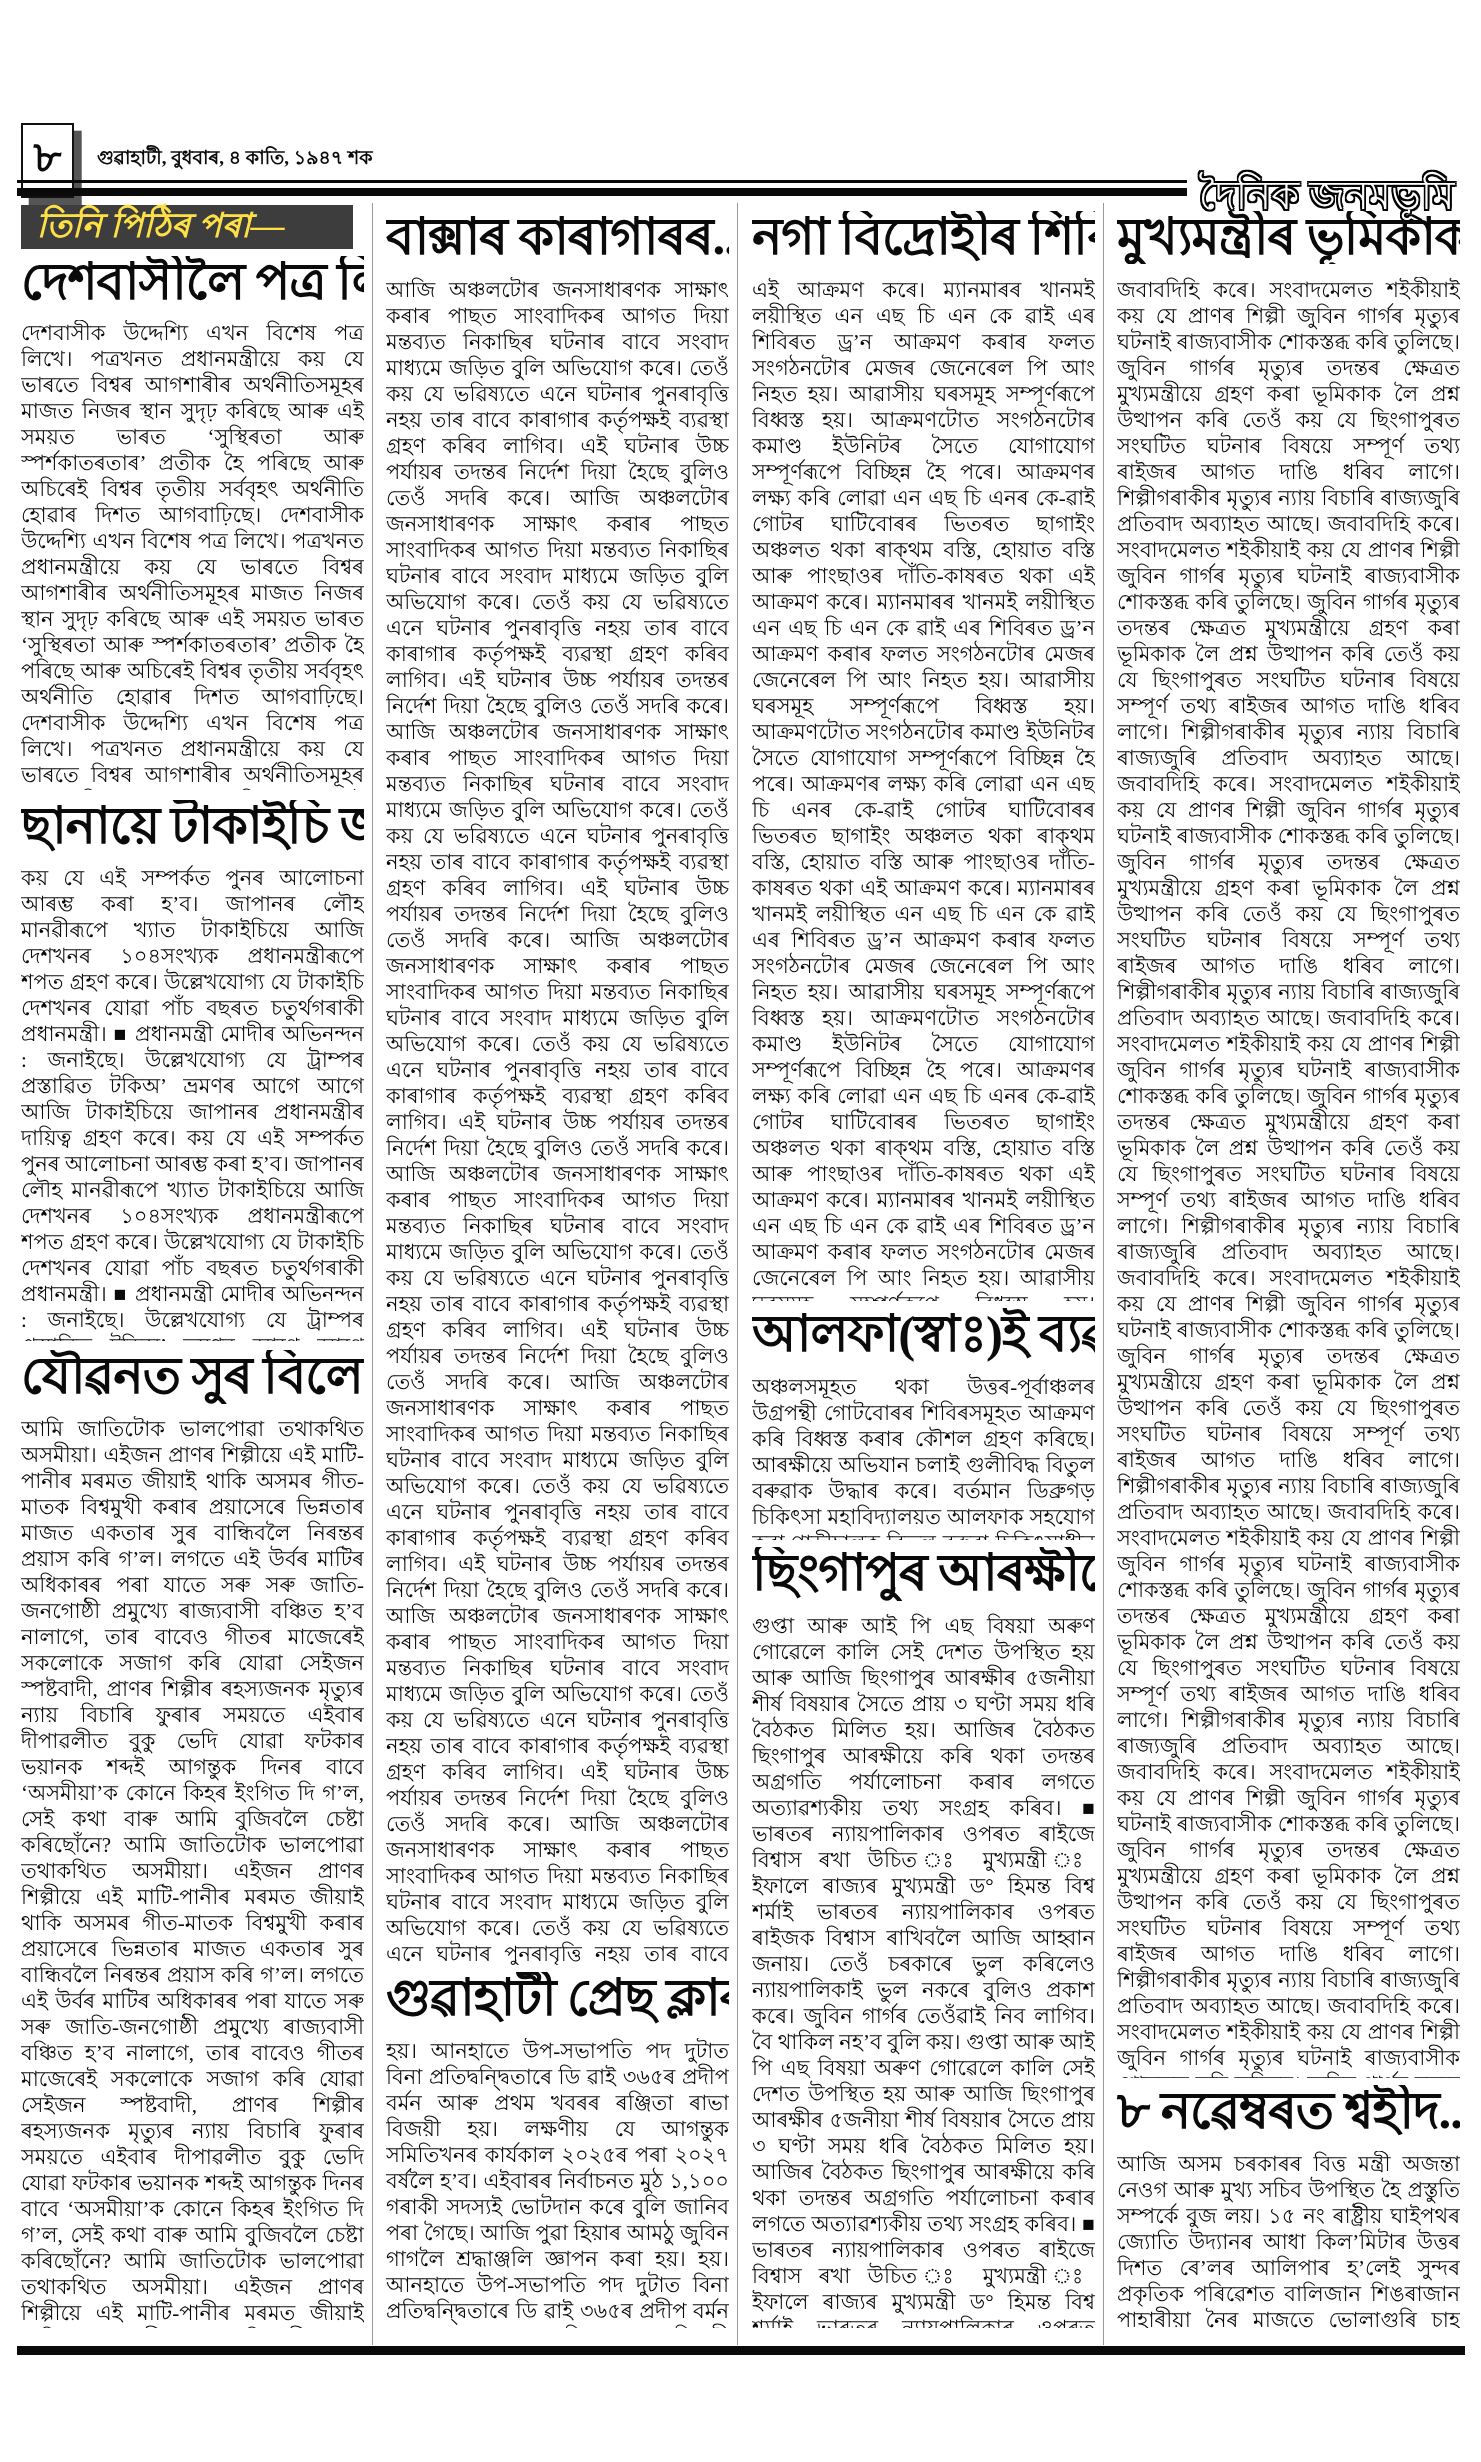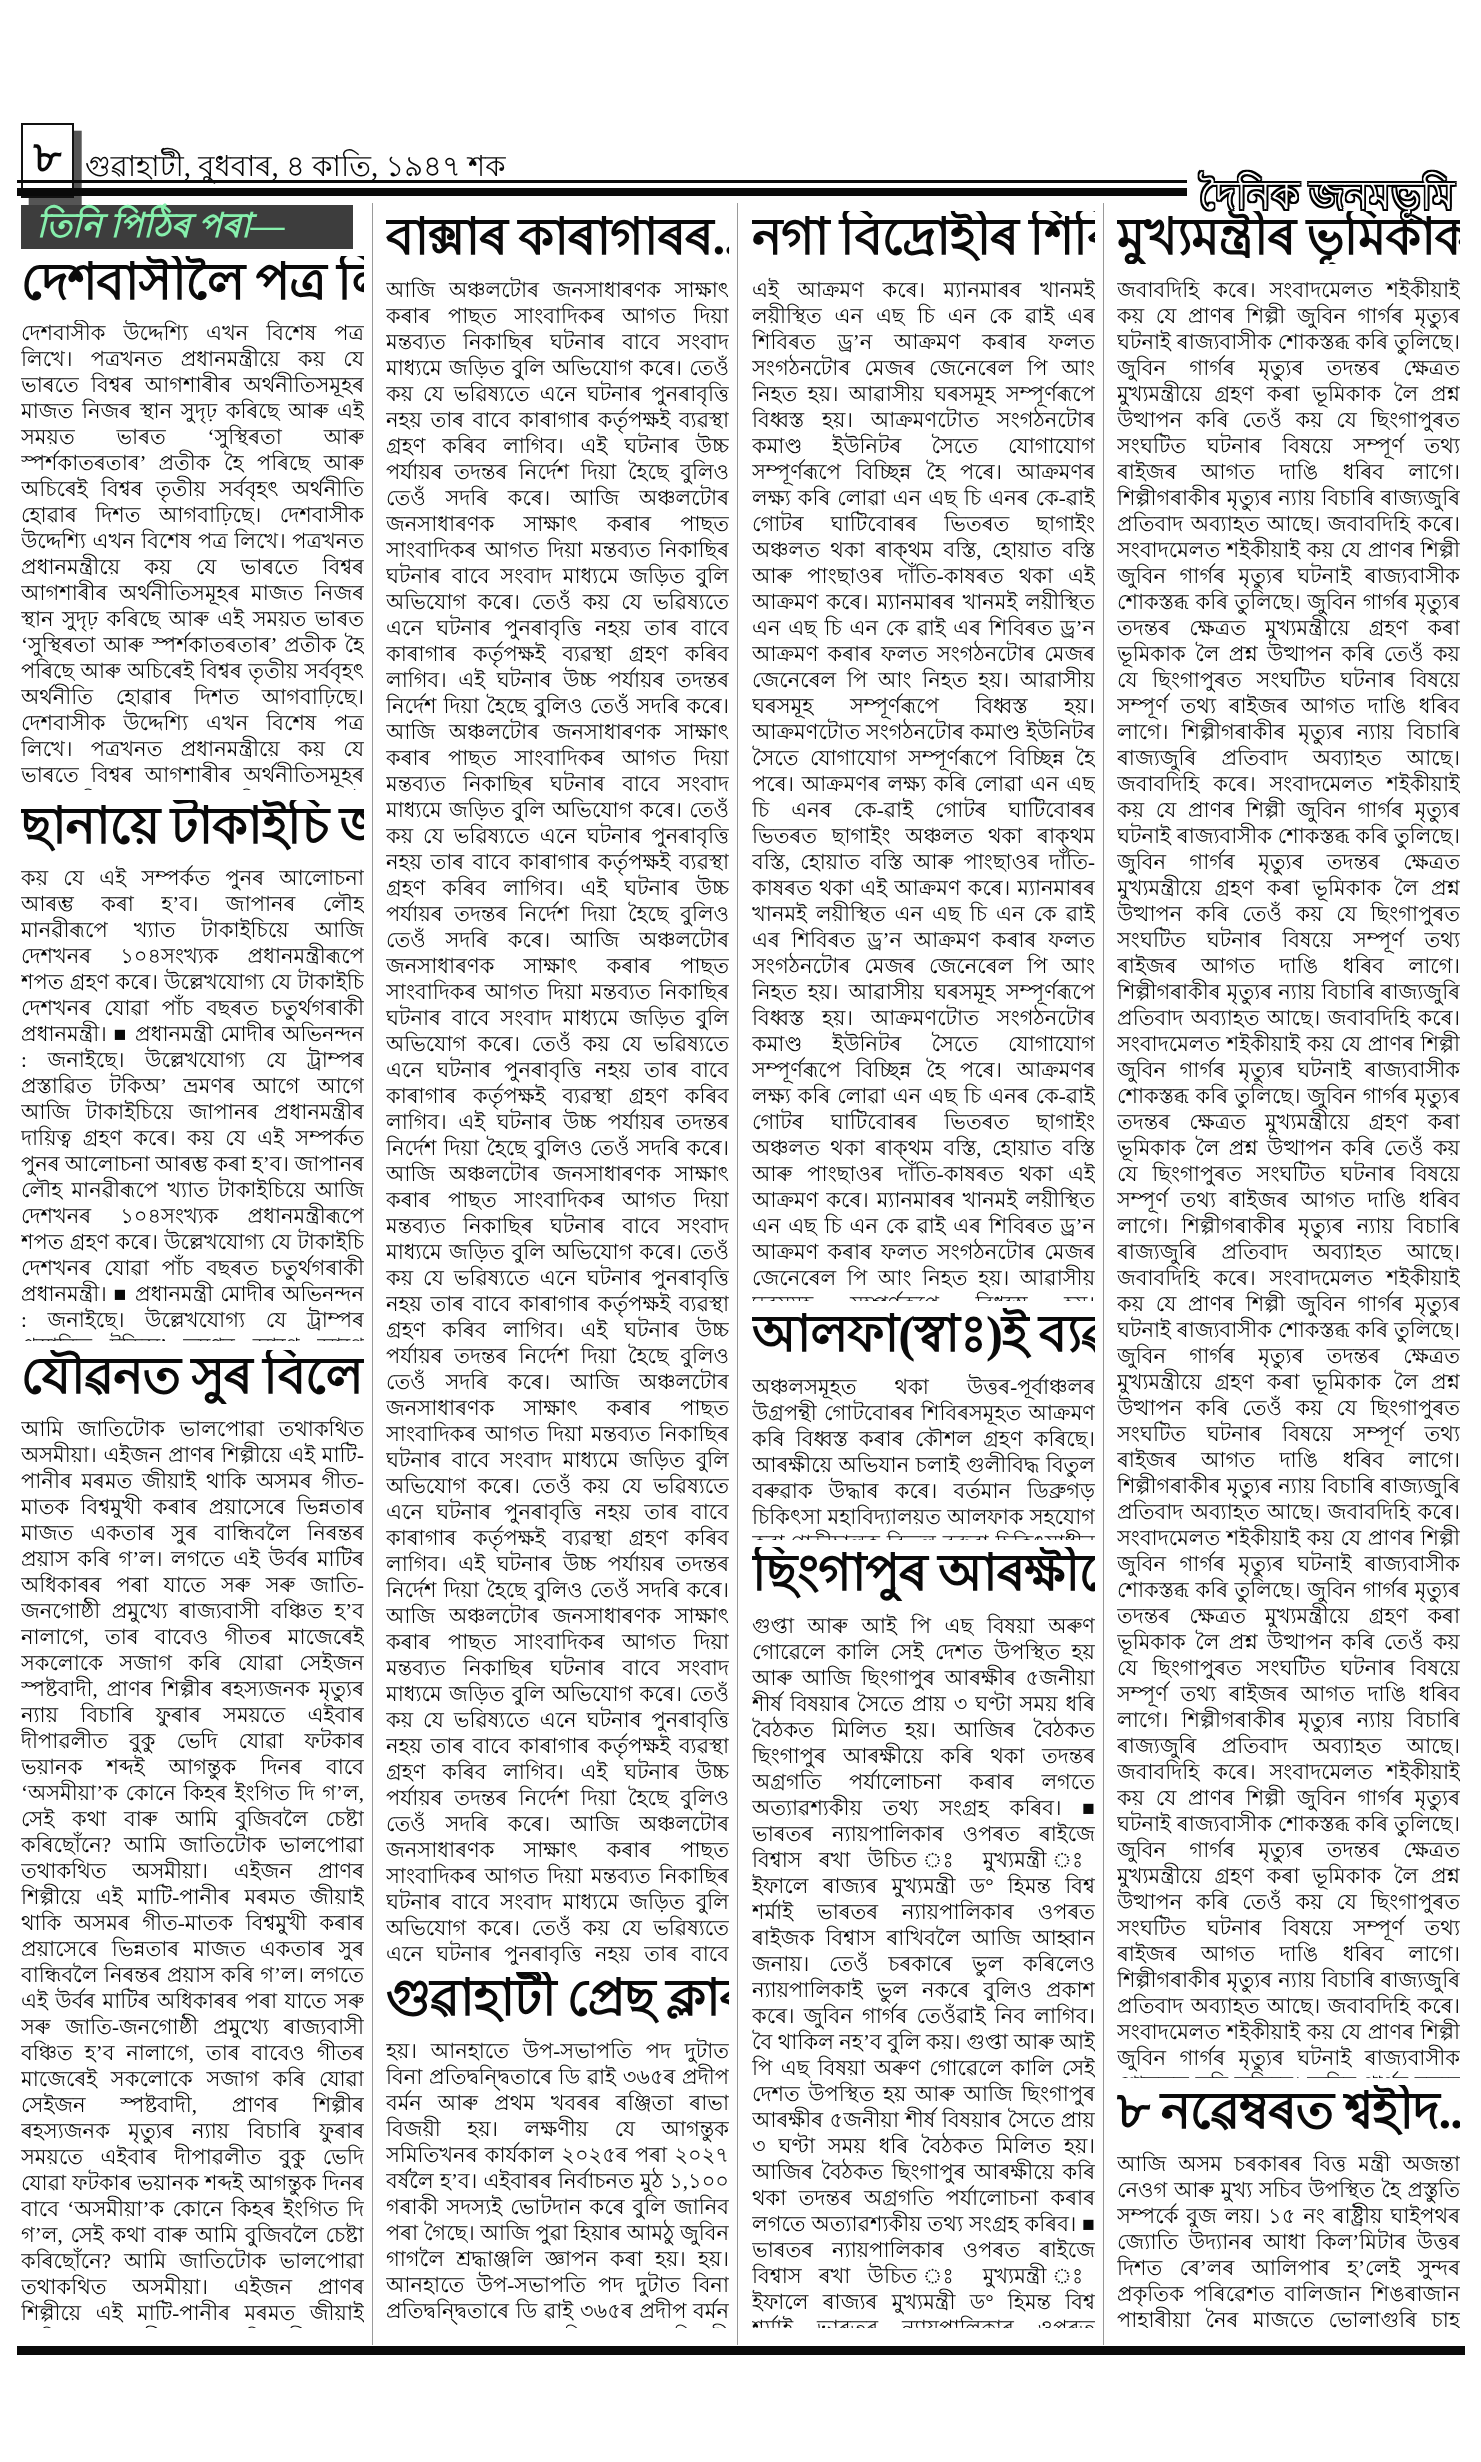--- a/index.html
+++ b/index.html
@@ -8,21 +8,21 @@
     font-family:"Liberation Serif","DejaVu Serif",serif;color:#0a0a0a;overflow:hidden;
   }
   
   .pageno-box{
     position:absolute;left:21px;top:123px;width:49px;height:71px;
     border:2.2px solid #111;background:#fff;box-shadow:7.7px 7.7px 0 #555;
     display:flex;align-items:center;justify-content:center;
     font-size:43px;font-weight:bold;
   }
   .dateline-as{
-    position:absolute;left:85px;top:143px;font-weight:normal;font-size:29px;white-space:nowrap;
+    position:absolute;left:97px;top:143px;font-weight:bold;font-size:19px;white-space:nowrap;
   }
   .dateline-en{
     position:absolute;right:22px;top:133px;font-weight:bold;font-size:31px;white-space:nowrap;
     font-family:"Liberation Sans","DejaVu Sans",sans-serif;
   }
   
   .rule-thin{position:absolute;left:16.6px;top:180px;width:1448px;height:2.8px;background:#0a0a0a;}
   .rule-thick{position:absolute;left:16.6px;top:188px;width:1448px;height:8.3px;background:#0a0a0a;}
   .masthead{
     position:absolute;right:15.5px;top:164px;background:#fff;padding:0 12px;
@@ -30,21 +30,21 @@
     text-shadow:-1.7px -1.7px 0 #000,1.7px -1.7px 0 #000,-1.7px 1.7px 0 #000,1.7px 1.7px 0 #000,
                  0 -1.7px 0 #000,0 1.7px 0 #000,-1.7px 0 0 #000,1.7px 0 0 #000;
   }
   
   .col{position:absolute;top:203px;width:343px;height:2142px;}
   #col1{left:21px;}  #col2{left:386px;}  #col3{left:752px;}  #col4{left:1117px;}
   .colsep{position:absolute;top:203px;width:1.1px;height:2142px;background:#9a9a9a;}
   #sep1{left:372px;} #sep2{left:737px;} #sep3{left:1103px;}
   .section-banner{
     position:absolute;left:0;top:2.2px;width:332px;height:44px;background:#3d3d3d;
-    color:#86efac;font-style:italic;font-weight:bold;font-size:34px;
+    color:#fde047;font-style:italic;font-weight:bold;font-size:34px;
     display:flex;align-items:center;padding-left:15.5px;box-sizing:border-box;
     white-space:nowrap;
   }
   .headline{
     position:absolute;left:0;width:343px;
     font-weight:bold;text-align:center;font-size:51px;line-height:1.05;
     white-space:nowrap;overflow:hidden;letter-spacing:-1.1px;
   }
   .bodytext{
     position:absolute;left:0;width:343px;overflow:hidden;

